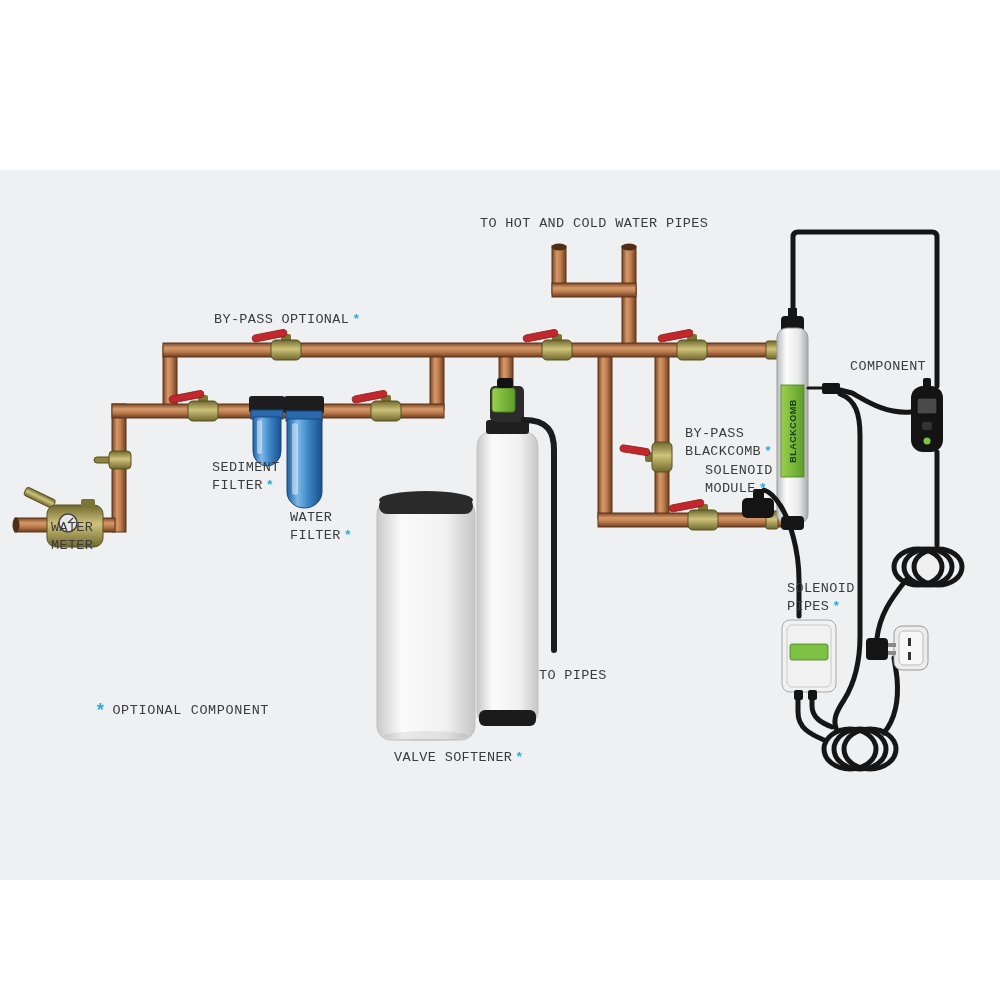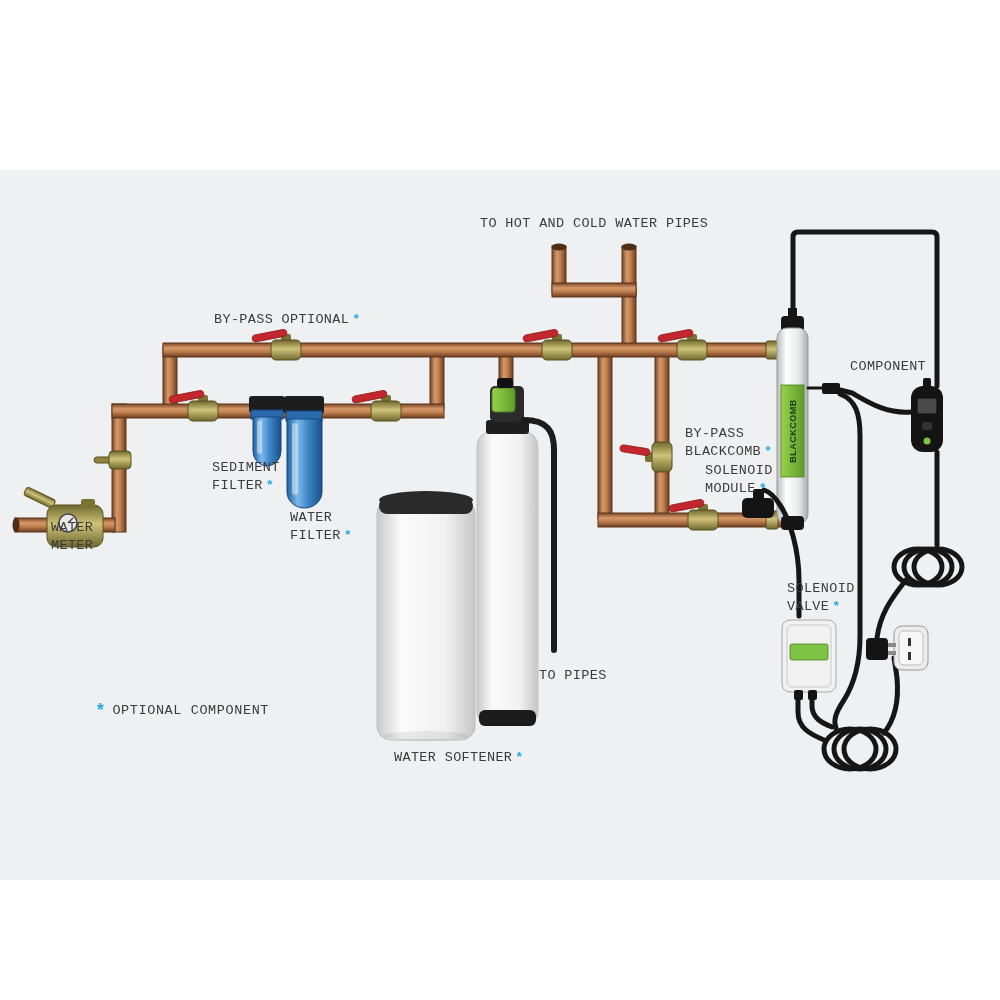--- a/index.html
+++ b/index.html
@@ -256,28 +256,28 @@
   <div><span>MODULE</span><span class="ast">*</span></div>
 </div>
 
 <div class="lbl" style="left:51px;top:519px">
   <div><span>WATER</span></div>
   <div><span>METER</span></div>
 </div>
 
 <div class="lbl" style="left:787px;top:580px">
   <div><span>SOLENOID</span></div>
-  <div><span>VALVE</span><span class="ast">*</span></div>
+  <div><span>PIPES</span><span class="ast">*</span></div>
 </div>
 
 <div class="lbl legend" style="left:92px;top:702px">
   <span class="ast">*</span><span>OPTIONAL COMPONENT</span>
 </div>
 
 <div class="lbl" style="left:539px;top:667px">
   <span>TO PIPES</span>
 </div>
 
 <div class="lbl" style="left:394px;top:749px">
-  <span>WATER SOFTENER</span><span class="ast">*</span>
+  <span>VALVE SOFTENER</span><span class="ast">*</span>
 </div>
 
 </div>
 
 </body></html>

